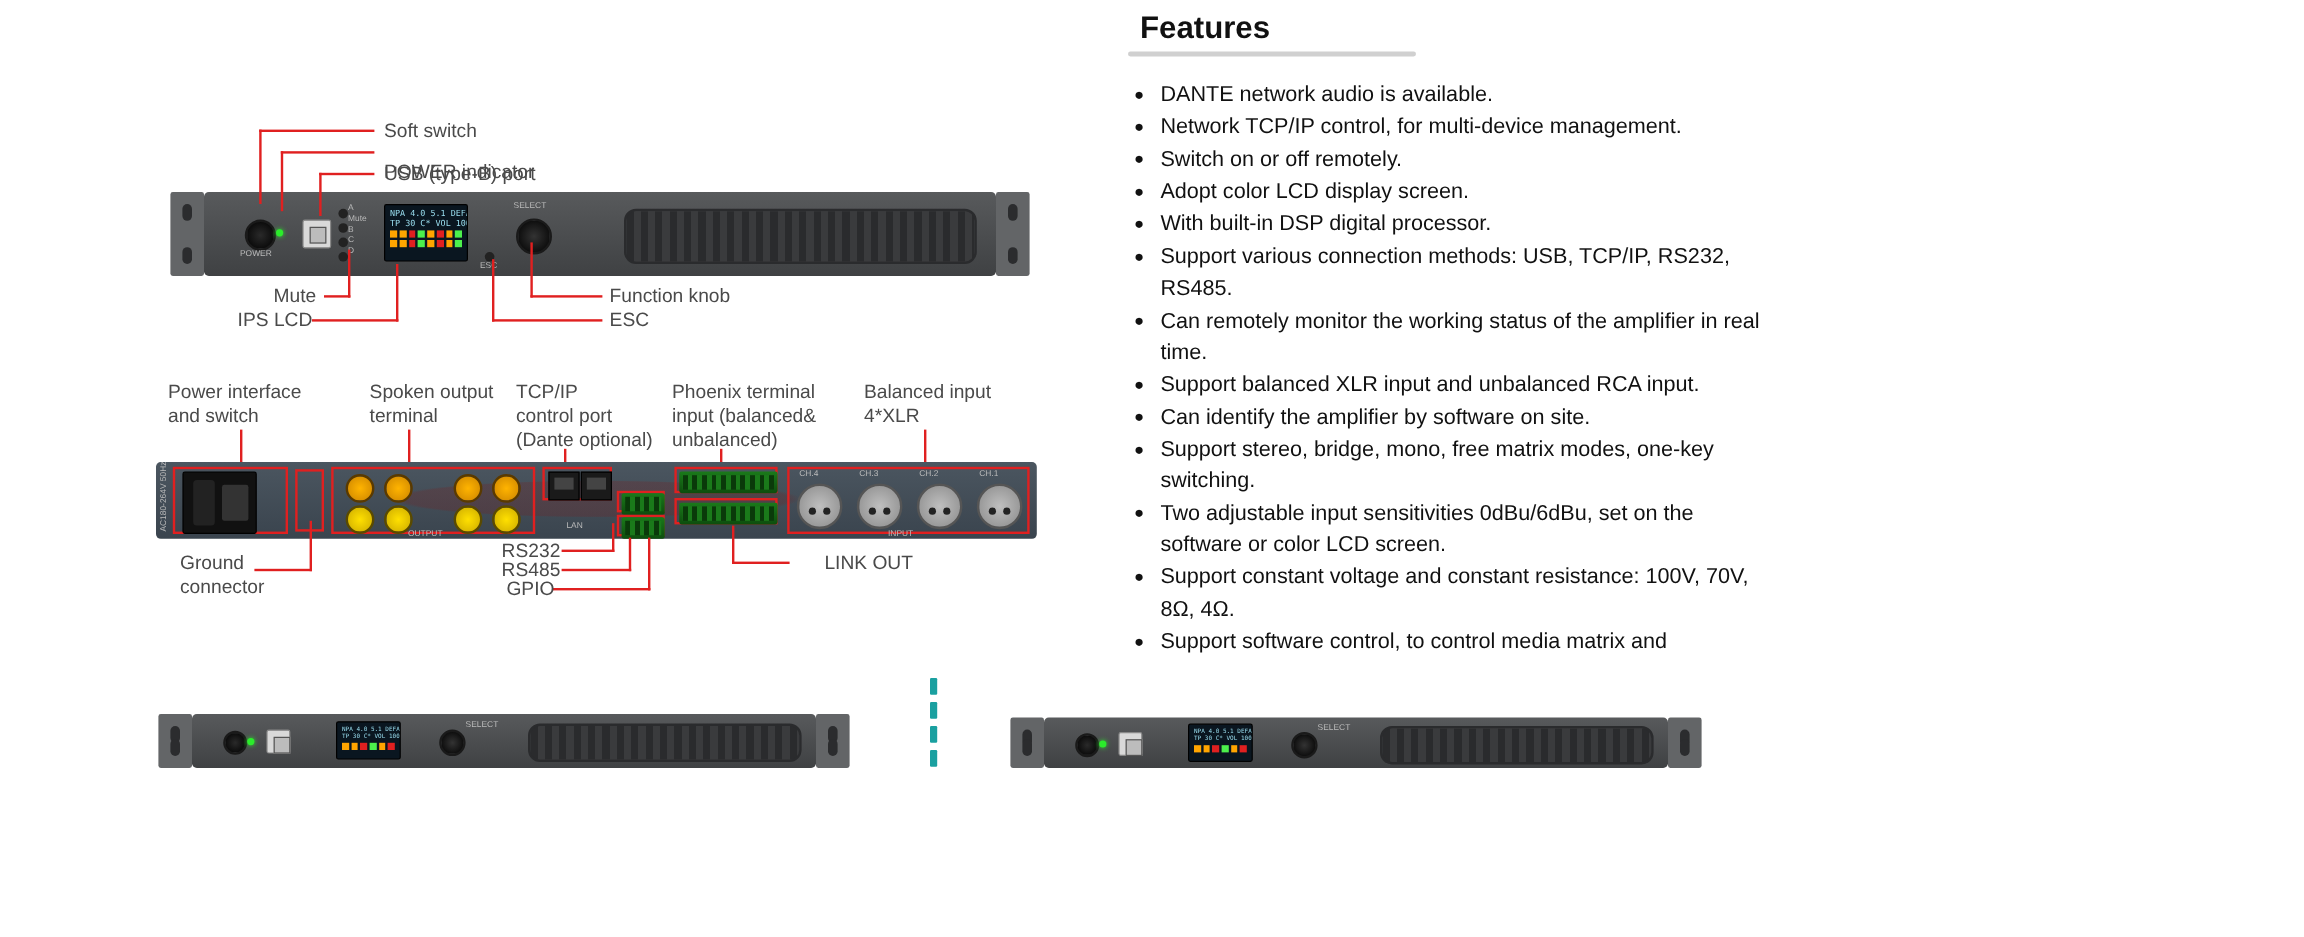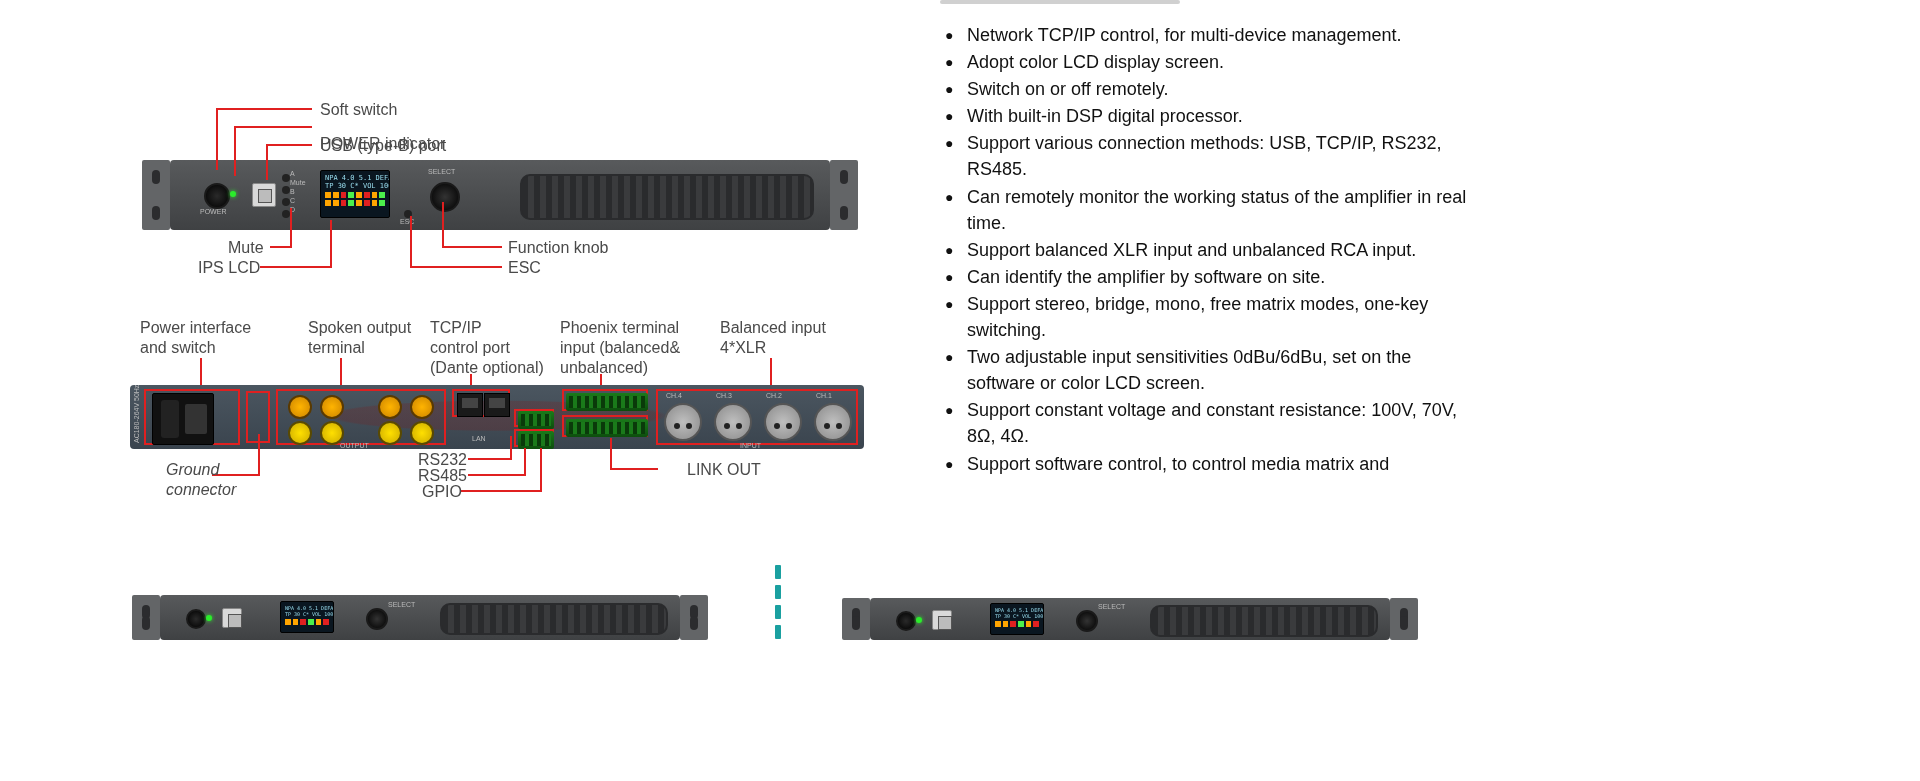--- a/index.html
+++ b/index.html
@@ -284,25 +284,27 @@
     margin-bottom: 6px;
     border-radius: 1px;
   }
 </style>
 </head>
 <body>
 
 <div class="page">
 
   <div class="features-col">
+    <div class="features-heading">Features</div>
     <div class="features-rule"></div>
     <ul class="features-list">
+      <li>DANTE network audio is available.</li>
       <li>Network TCP/IP control, for multi-device management.</li>
+      <li>Switch on or off remotely.</li>
       <li>Adopt color LCD display screen.</li>
-      <li>Switch on or off remotely.</li>
       <li>With built-in DSP digital processor.</li>
       <li>Support various connection methods: USB, TCP/IP, RS232, RS485.</li>
       <li>Can remotely monitor the working status of the amplifier in real time.</li>
       <li>Support balanced XLR input and unbalanced RCA input.</li>
       <li>Can identify the amplifier by software on site.</li>
       <li>Support stereo, bridge, mono, free matrix modes, one-key switching.</li>
       <li>Two adjustable input sensitivities 0dBu/6dBu, set on the software or color LCD screen.</li>
       <li>Support constant voltage and constant resistance: 100V, 70V, 8Ω, 4Ω.</li>
       <li>Support software control, to control media matrix and</li>
     </ul>
@@ -464,21 +466,21 @@
         <div class="xlr" style="left:6px; top:12px;"></div>
         <div class="xlr" style="left:56px; top:12px;"></div>
         <div class="xlr" style="left:106px; top:12px;"></div>
         <div class="xlr" style="left:156px; top:12px;"></div>
       </div>
       <div class="tiny-label" style="left:610px; top:57px;">INPUT</div>
     </div>
 
     <div class="red-line" style="left:128px; top:344px; width:2px; height:42px;"></div>
     <div class="red-line" style="left:82px; top:384px; width:48px; height:2px;"></div>
-    <div class="callout" style="left:36px; top:370px;font-style:italic;">Ground
+    <div class="callout" style="left:20px; top:370px;">Ground
 connector</div>
 
     <div class="red-line" style="left:380px; top:346px; width:2px; height:24px;"></div>
     <div class="red-line" style="left:338px; top:368px; width:44px; height:2px;"></div>
     <div class="callout" style="left:288px; top:360px;">RS232</div>
 
     <div class="red-line" style="left:394px; top:358px; width:2px; height:28px;"></div>
     <div class="red-line" style="left:338px; top:384px; width:58px; height:2px;"></div>
     <div class="callout" style="left:288px; top:376px;">RS485</div>
 

